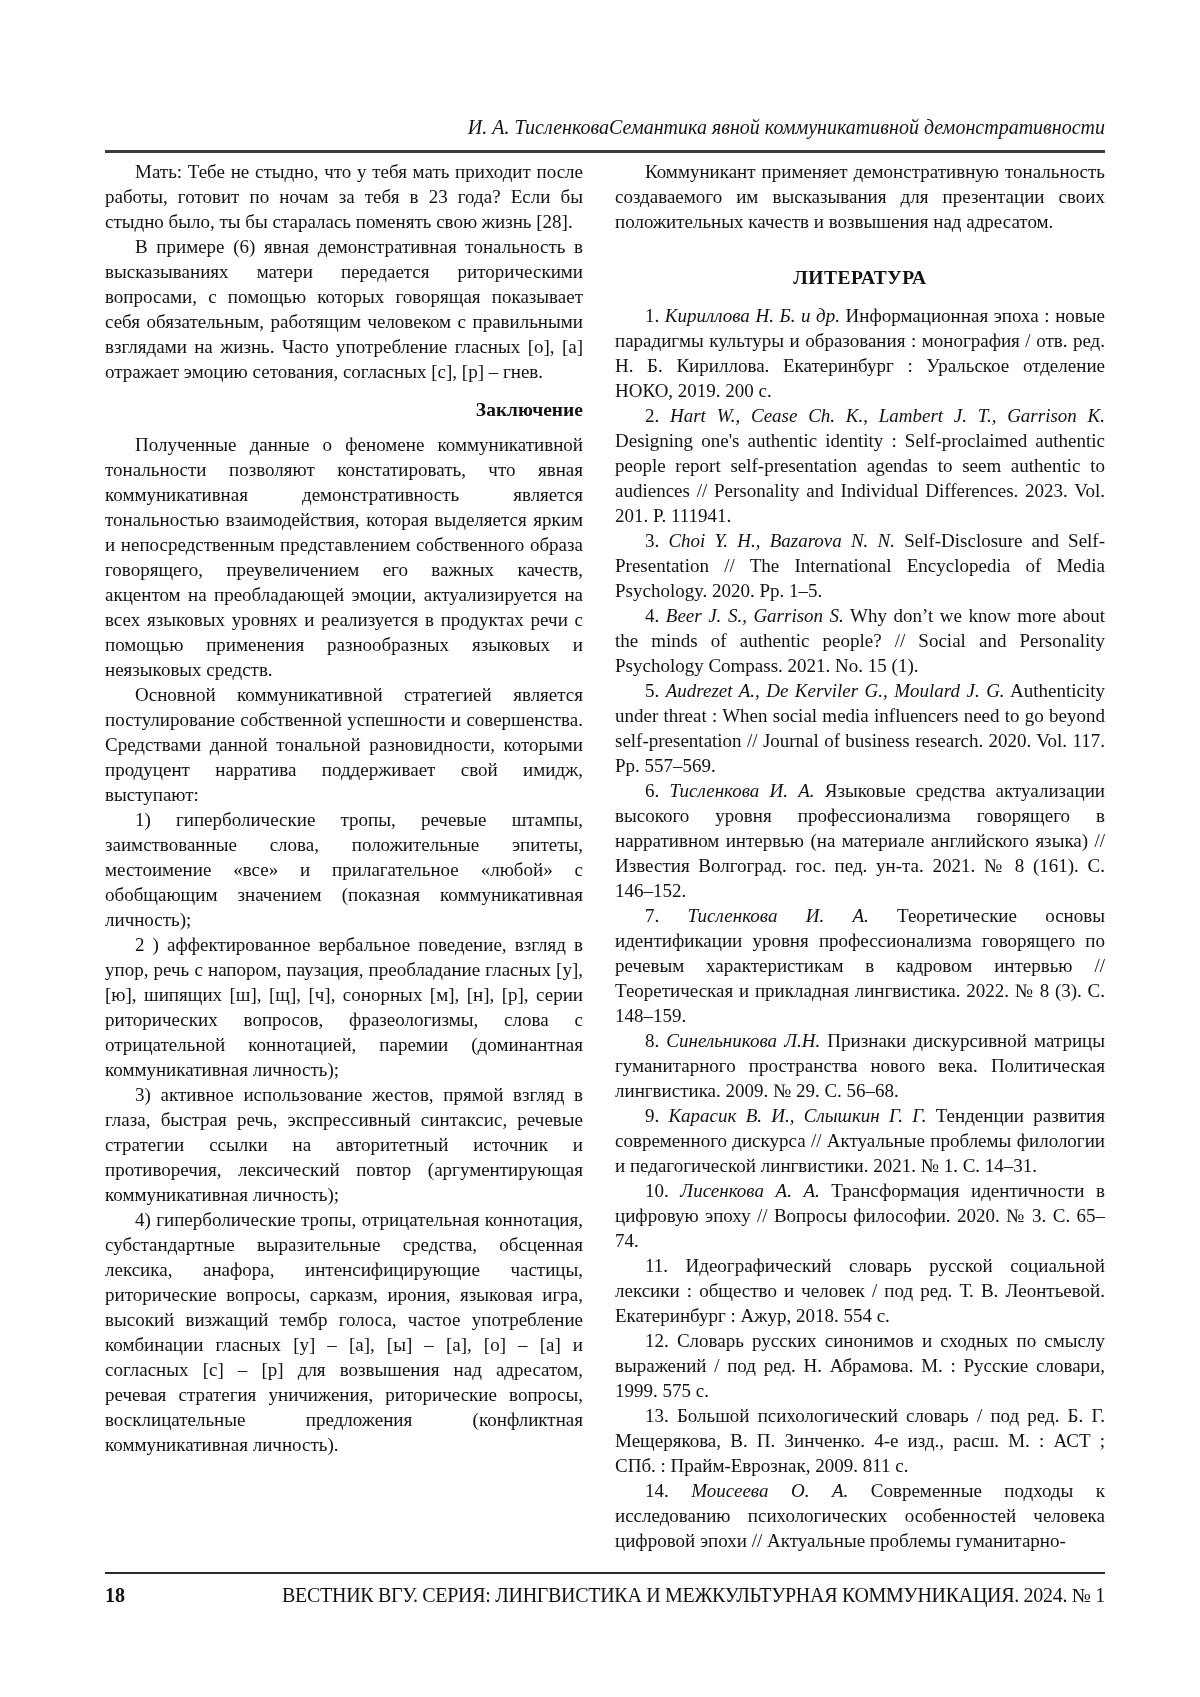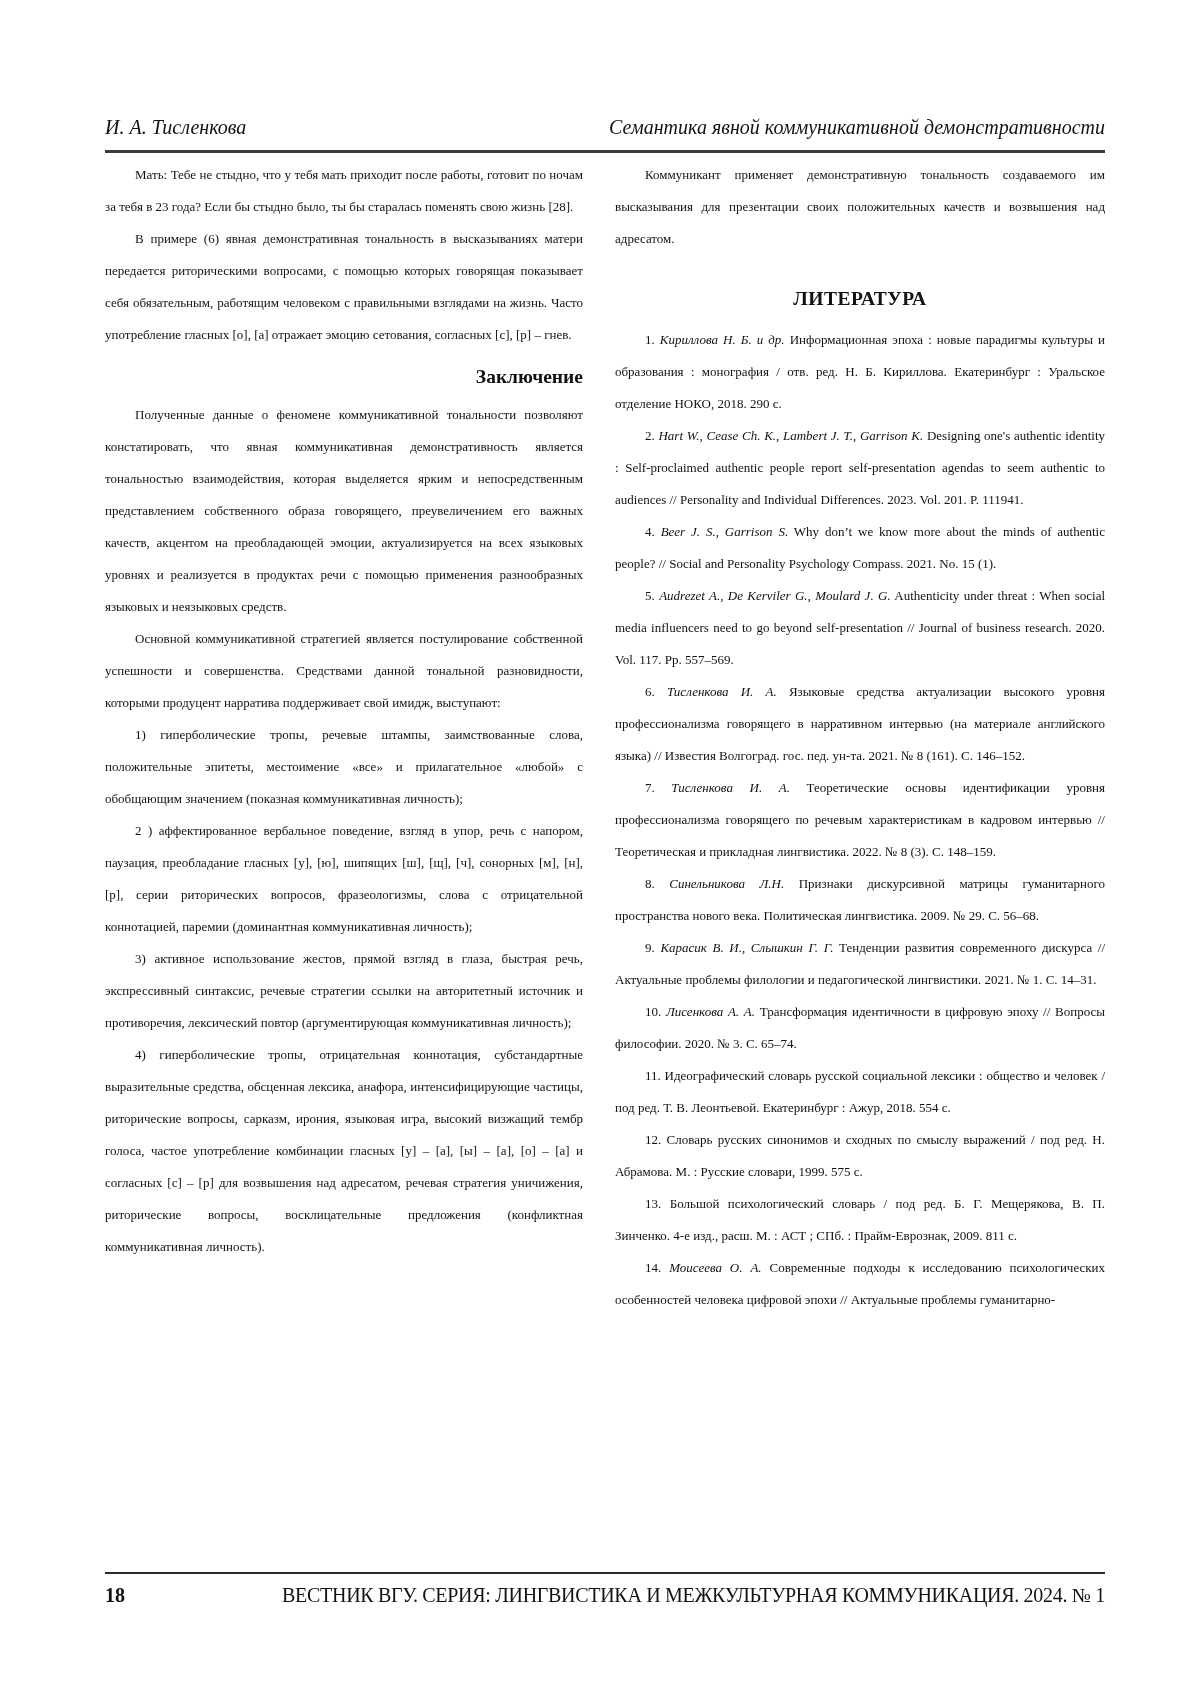--- a/index.html
+++ b/index.html
@@ -19,21 +19,21 @@
     inset: 0;
     background: #ffffff;
   }
   
   .running-head {
     position: absolute;
     left: 105px;
     width: 1000px;
     top: 116px;
     display: flex;
-    justify-content: space-between;
+    justify-content: flex-end;
     align-items: baseline;
     font-style: italic;
     font-size: 20px;
     white-space: nowrap;
   }
   .head-rule {
     position: absolute;
     left: 105px;
     width: 1000px;
     top: 150px;
@@ -47,22 +47,22 @@
     top: 159px;
     width: 1000px;
     height: 1404px;
     display: flex;
     overflow: hidden;
   }
   .col-left  { width: 478px; margin-right: 32px; }
   .col-right { width: 490px; }
   .columns p {
     margin: 0;
-    font-size: 13px;
-    line-height: 32px;
+    font-size: 19px;
+    line-height: 25px;
     text-align: justify;
     text-indent: 30px;
   }
   .section-heading {
     font-size: 19.5px;
     line-height: 25px;
     font-weight: bold;
     text-align: right;
     margin: 13px 0 10px 0;
   }
@@ -133,26 +133,31 @@
       <p>4) гиперболические тропы, отрицательная коннотация, субстандартные выразительные средства, обсценная лексика, анафора, интенсифицирующие частицы, риторические вопросы, сарказм, ирония, языковая игра, высокий визжащий тембр голоса, частое употребление комбинации гласных [у] – [а], [ы] – [а], [о] – [а] и согласных [с] – [р] для возвышения над адресатом, речевая стратегия уничижения, риторические вопросы, восклицательные предложения (конфликтная коммуникативная личность).</p>
     </div>
 
     <div class="col-right">
       <p>Коммуникант применяет демонстративную тональность создаваемого им высказывания для презентации своих положительных качеств и возвышения над адресатом.</p>
       <div class="literature-heading">ЛИТЕРАТУРА</div>
 
       <p class="ref">
         <span class="ref-num">1.</span>
         <span class="authors">Кириллова Н. Б. и др.</span>
-        <span>Информационная эпоха : новые парадигмы культуры и образования : монография / отв. ред. Н. Б. Кириллова. Екатеринбург : Уральское отделение НОКО, 2018. 290 с.</span>
+        <span>Информационная эпоха : новые парадигмы культуры и образования : монография / отв. ред. Н. Б. Кириллова. Екатеринбург : Уральское отделение НОКО, 2019. 200 с.</span>
       </p>
       <p class="ref">
         <span class="ref-num">2.</span>
         <span class="authors">Hart W., Cease Ch. K., Lambert J. T., Garrison K.</span>
         <span>Designing one's authentic identity : Self-proclaimed authentic people report self-presentation agendas to seem authentic to audiences // Personality and Individual Differences. 2023. Vol. 201. P. 111941.</span>
+      </p>
+      <p class="ref">
+        <span class="ref-num">3.</span>
+        <span class="authors">Choi Y. H., Bazarova N. N.</span>
+        <span>Self-Disclosure and Self-Presentation // The International Encyclopedia of Media Psychology. 2020. Pp. 1–5.</span>
       </p>
       <p class="ref">
         <span class="ref-num">4.</span>
         <span class="authors">Beer J. S., Garrison S.</span>
         <span>Why don’t we know more about the minds of authentic people? // Social and Personality Psychology Compass. 2021. No. 15 (1).</span>
       </p>
       <p class="ref">
         <span class="ref-num">5.</span>
         <span class="authors">Audrezet A., De Kerviler G., Moulard J. G.</span>
         <span>Authenticity under threat : When social media influencers need to go beyond self-presentation // Journal of business research. 2020. Vol. 117. Pp. 557–569.</span>

